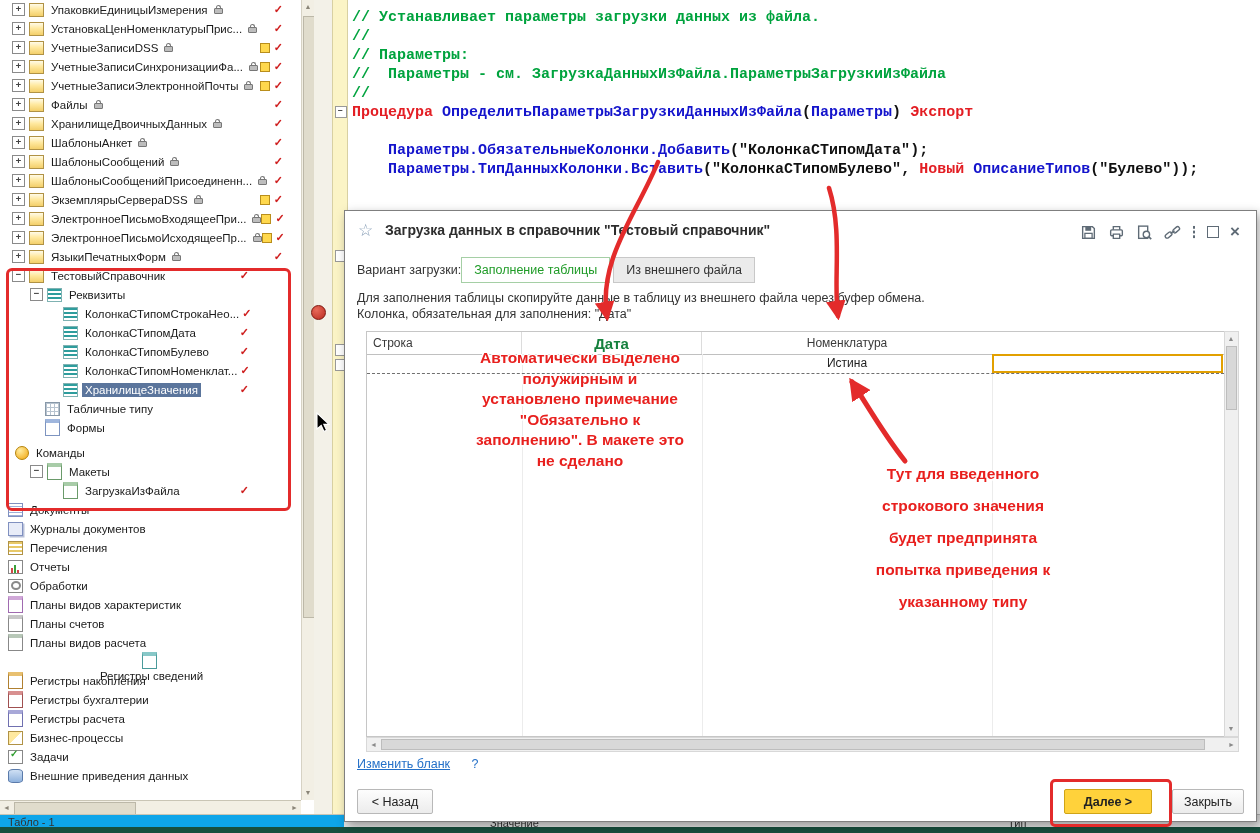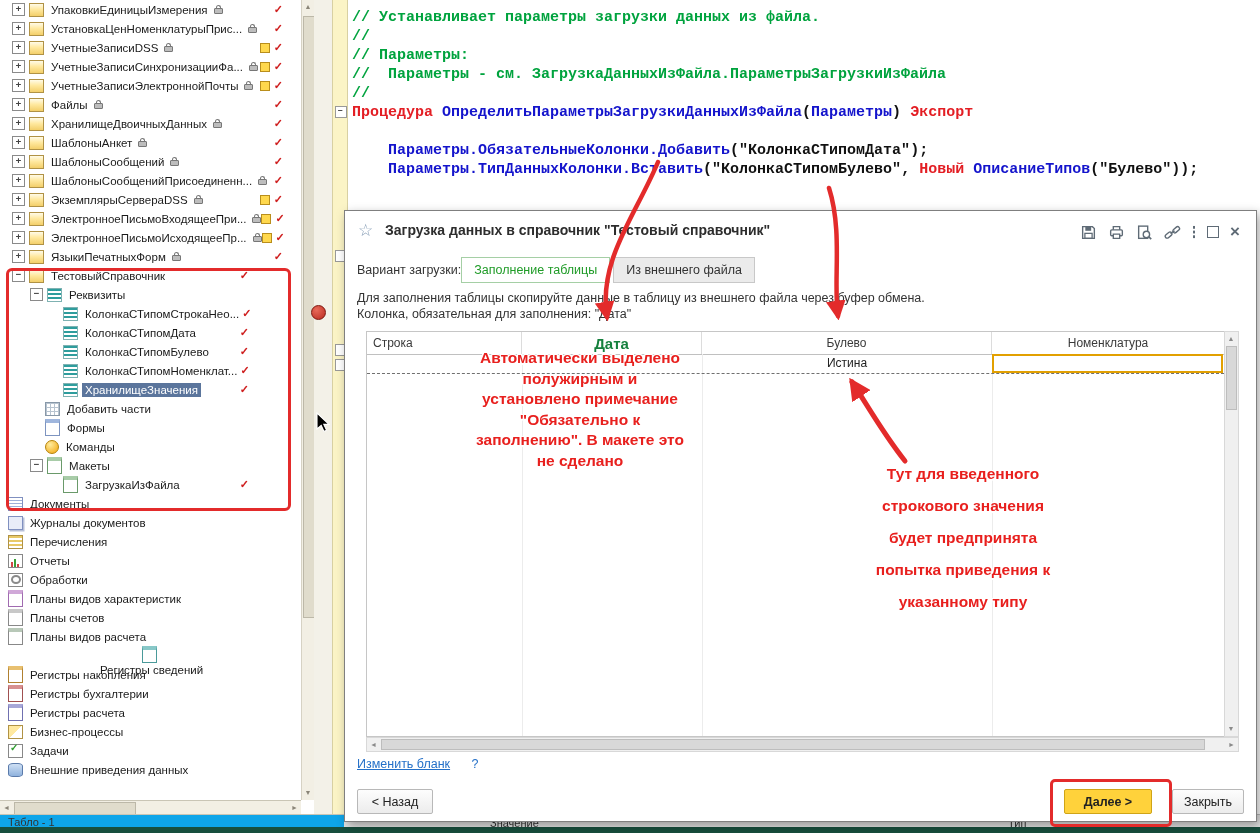--- a/index.html
+++ b/index.html
@@ -321,30 +321,30 @@
           <span class="exp blank"></span>
           <span class="ti ti-attr"></span>
           <span class="tlabel sel">ХранилищеЗначения</span>
           <span class="rmarks">
             <span class="rcheck">✓</span>
           </span>
         </div>
         <div class="trow inset" style="padding-left: 30px;">
           <span class="exp blank"></span>
           <span class="ti ti-tabparts"></span>
-          <span class="tlabel">Добавить части</span>
+          <span class="tlabel">Табличные типу</span>
           <span class="rmarks"></span>
         </div>
         <div class="trow inset" style="padding-left: 30px;">
           <span class="exp blank"></span>
           <span class="ti ti-forms"></span>
           <span class="tlabel">Формы</span>
           <span class="rmarks"></span>
         </div>
-        <div class="trow inset" style="padding-left: 30px;">
+        <div class="trow inset" style=" margin-top: 6px;">
           <span class="exp blank"></span>
           <span class="ti ti-commands"></span>
           <span class="tlabel">Команды</span>
           <span class="rmarks"></span>
         </div>
         <div class="trow inset" style="padding-left: 30px;">
           <span class="exp minus">−</span>
           <span class="ti ti-layouts"></span>
           <span class="tlabel">Макеты</span>
           <span class="rmarks"></span>
@@ -521,21 +521,20 @@
         </div>
     </div>
     <div class="hint1">Для заполнения таблицы скопируйте данные в таблицу из внешнего файла через буфер обмена.</div>
     <div class="hint2">Колонка, обязательная для заполнения: "Дата"</div>
 
     <div id="grid">
       <div class="grid-head">
 
       <div class="gh">Строка</div>
           <div class="gh req">Дата</div>
-          <div class="gh">Булево</div>
           <div class="gh">Номенклатура</div>
         </div>
       <div class="gcol-line l1"></div>
       <div class="gcol-line l2"></div>
       <div class="gcol-line l3"></div>
       <div class="grow1">
         <div class="gcell-bool">Истина</div>
         <div class="gcell-active"></div>
       </div>
     </div>

